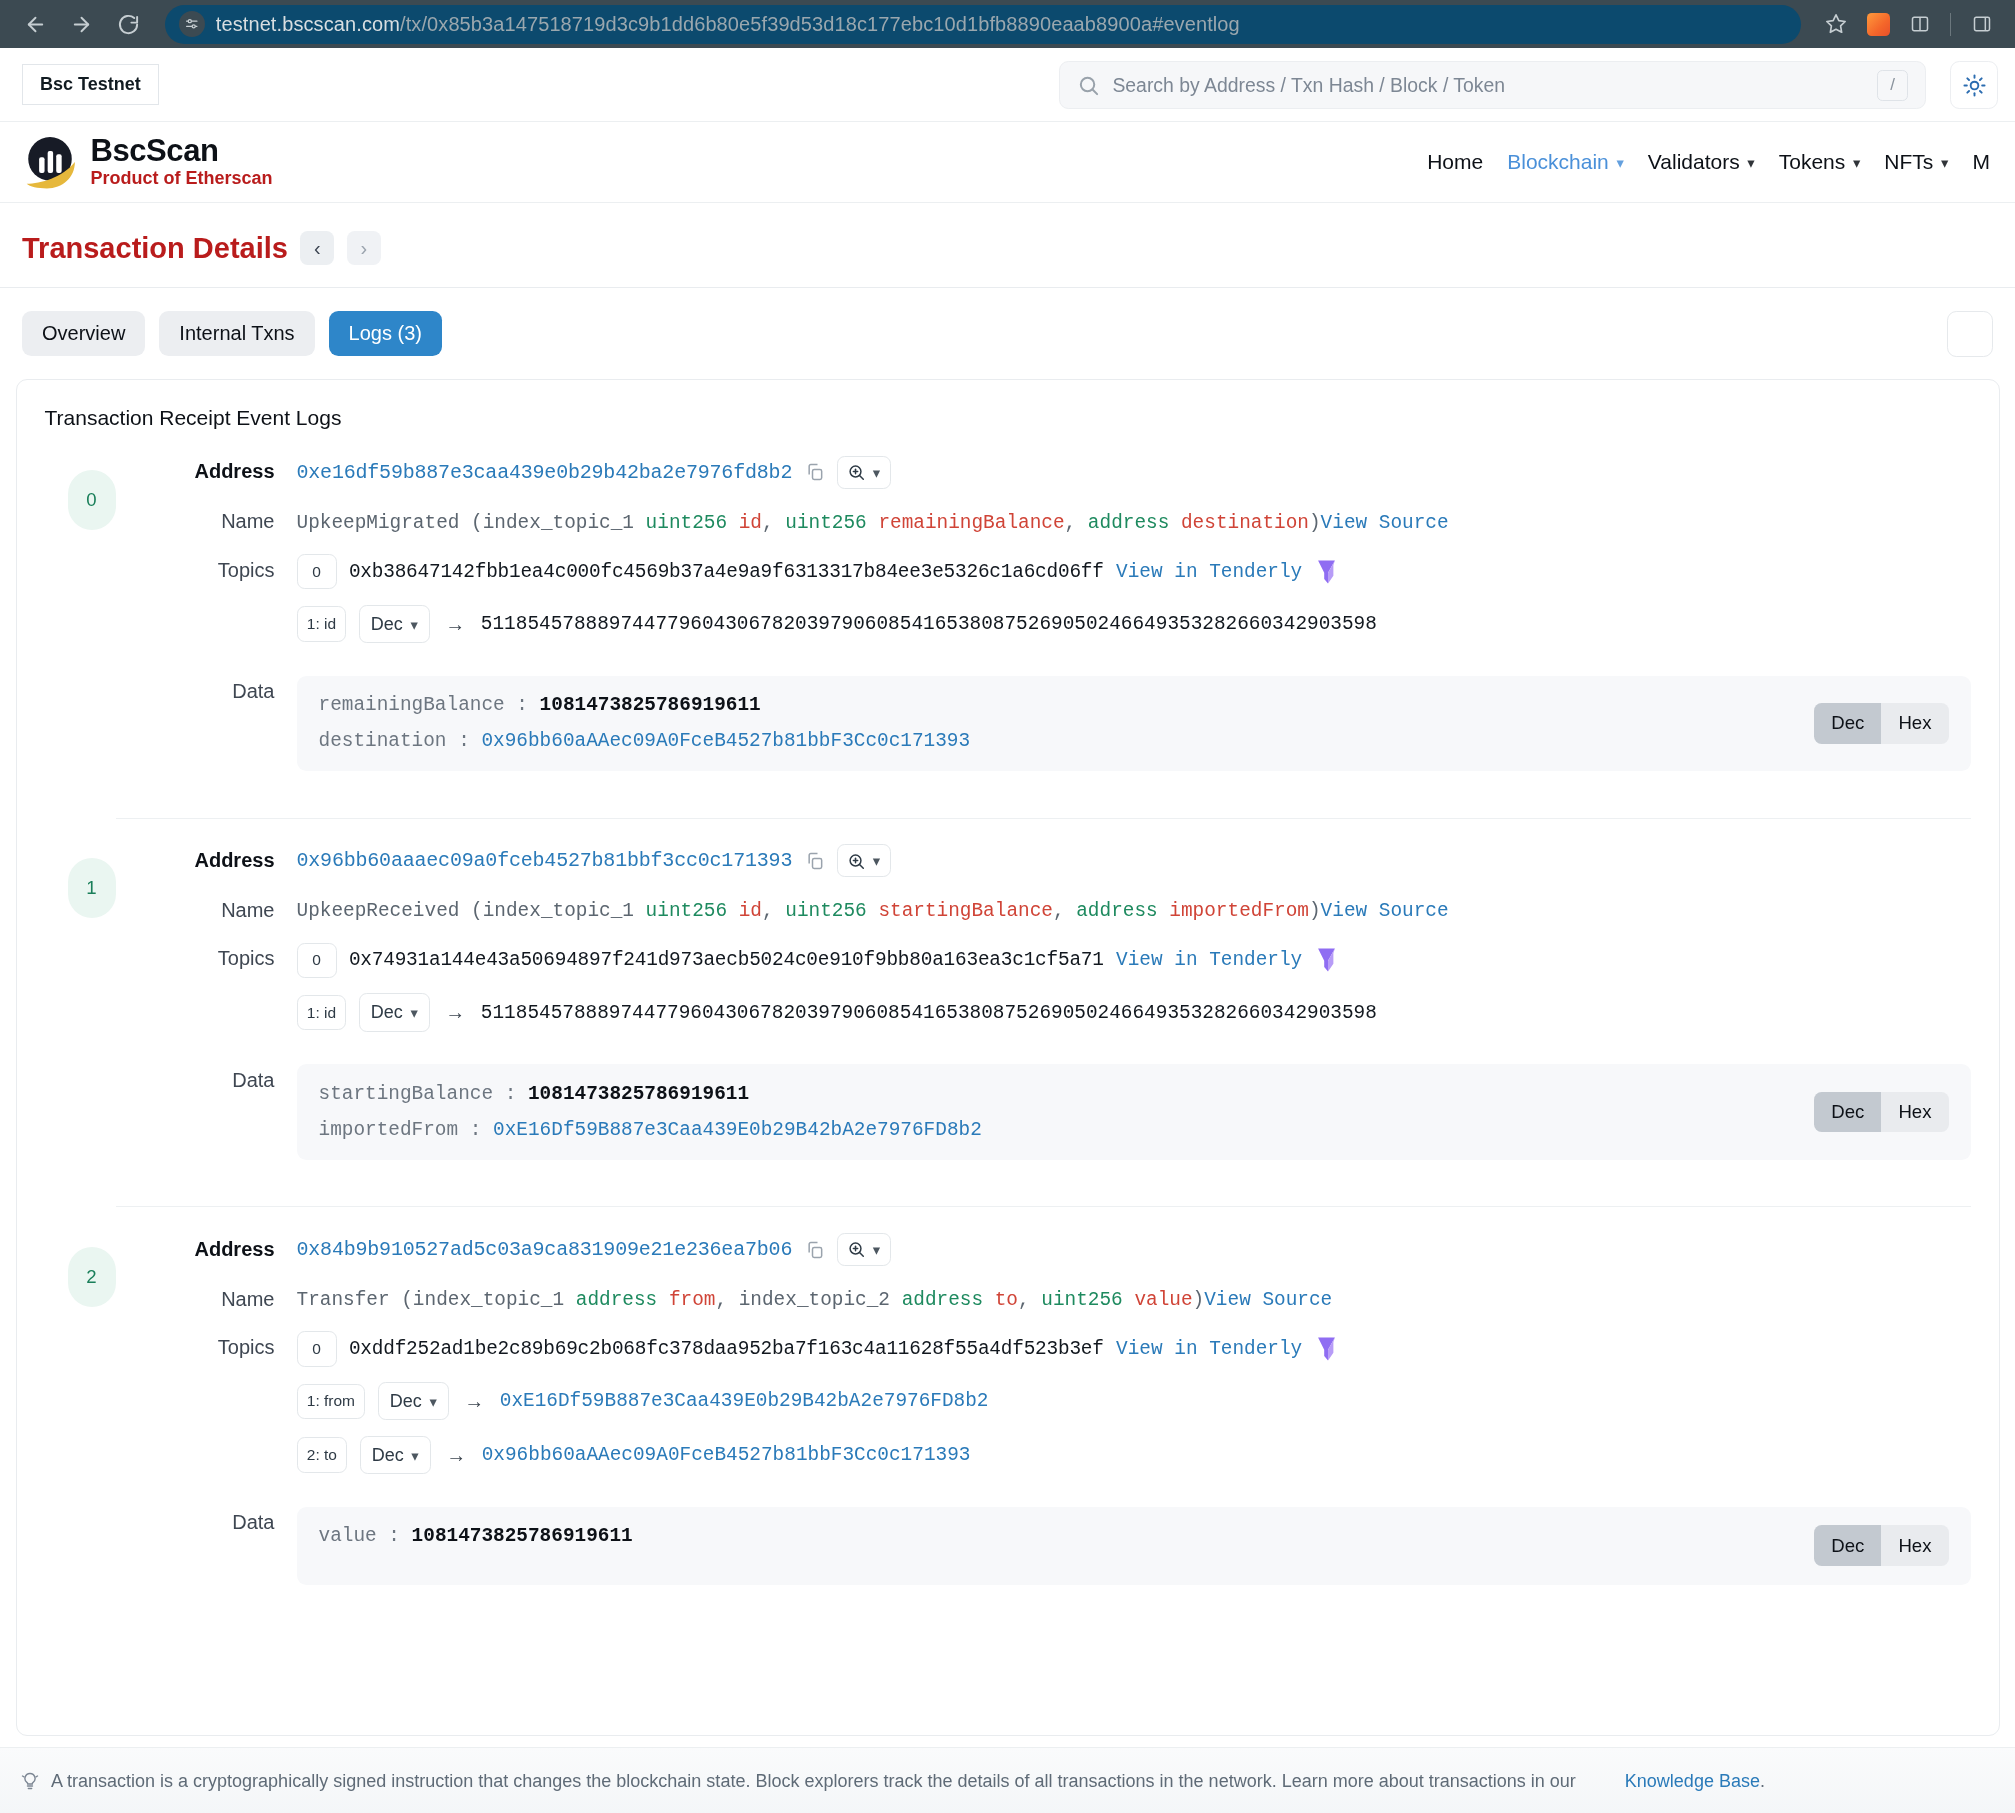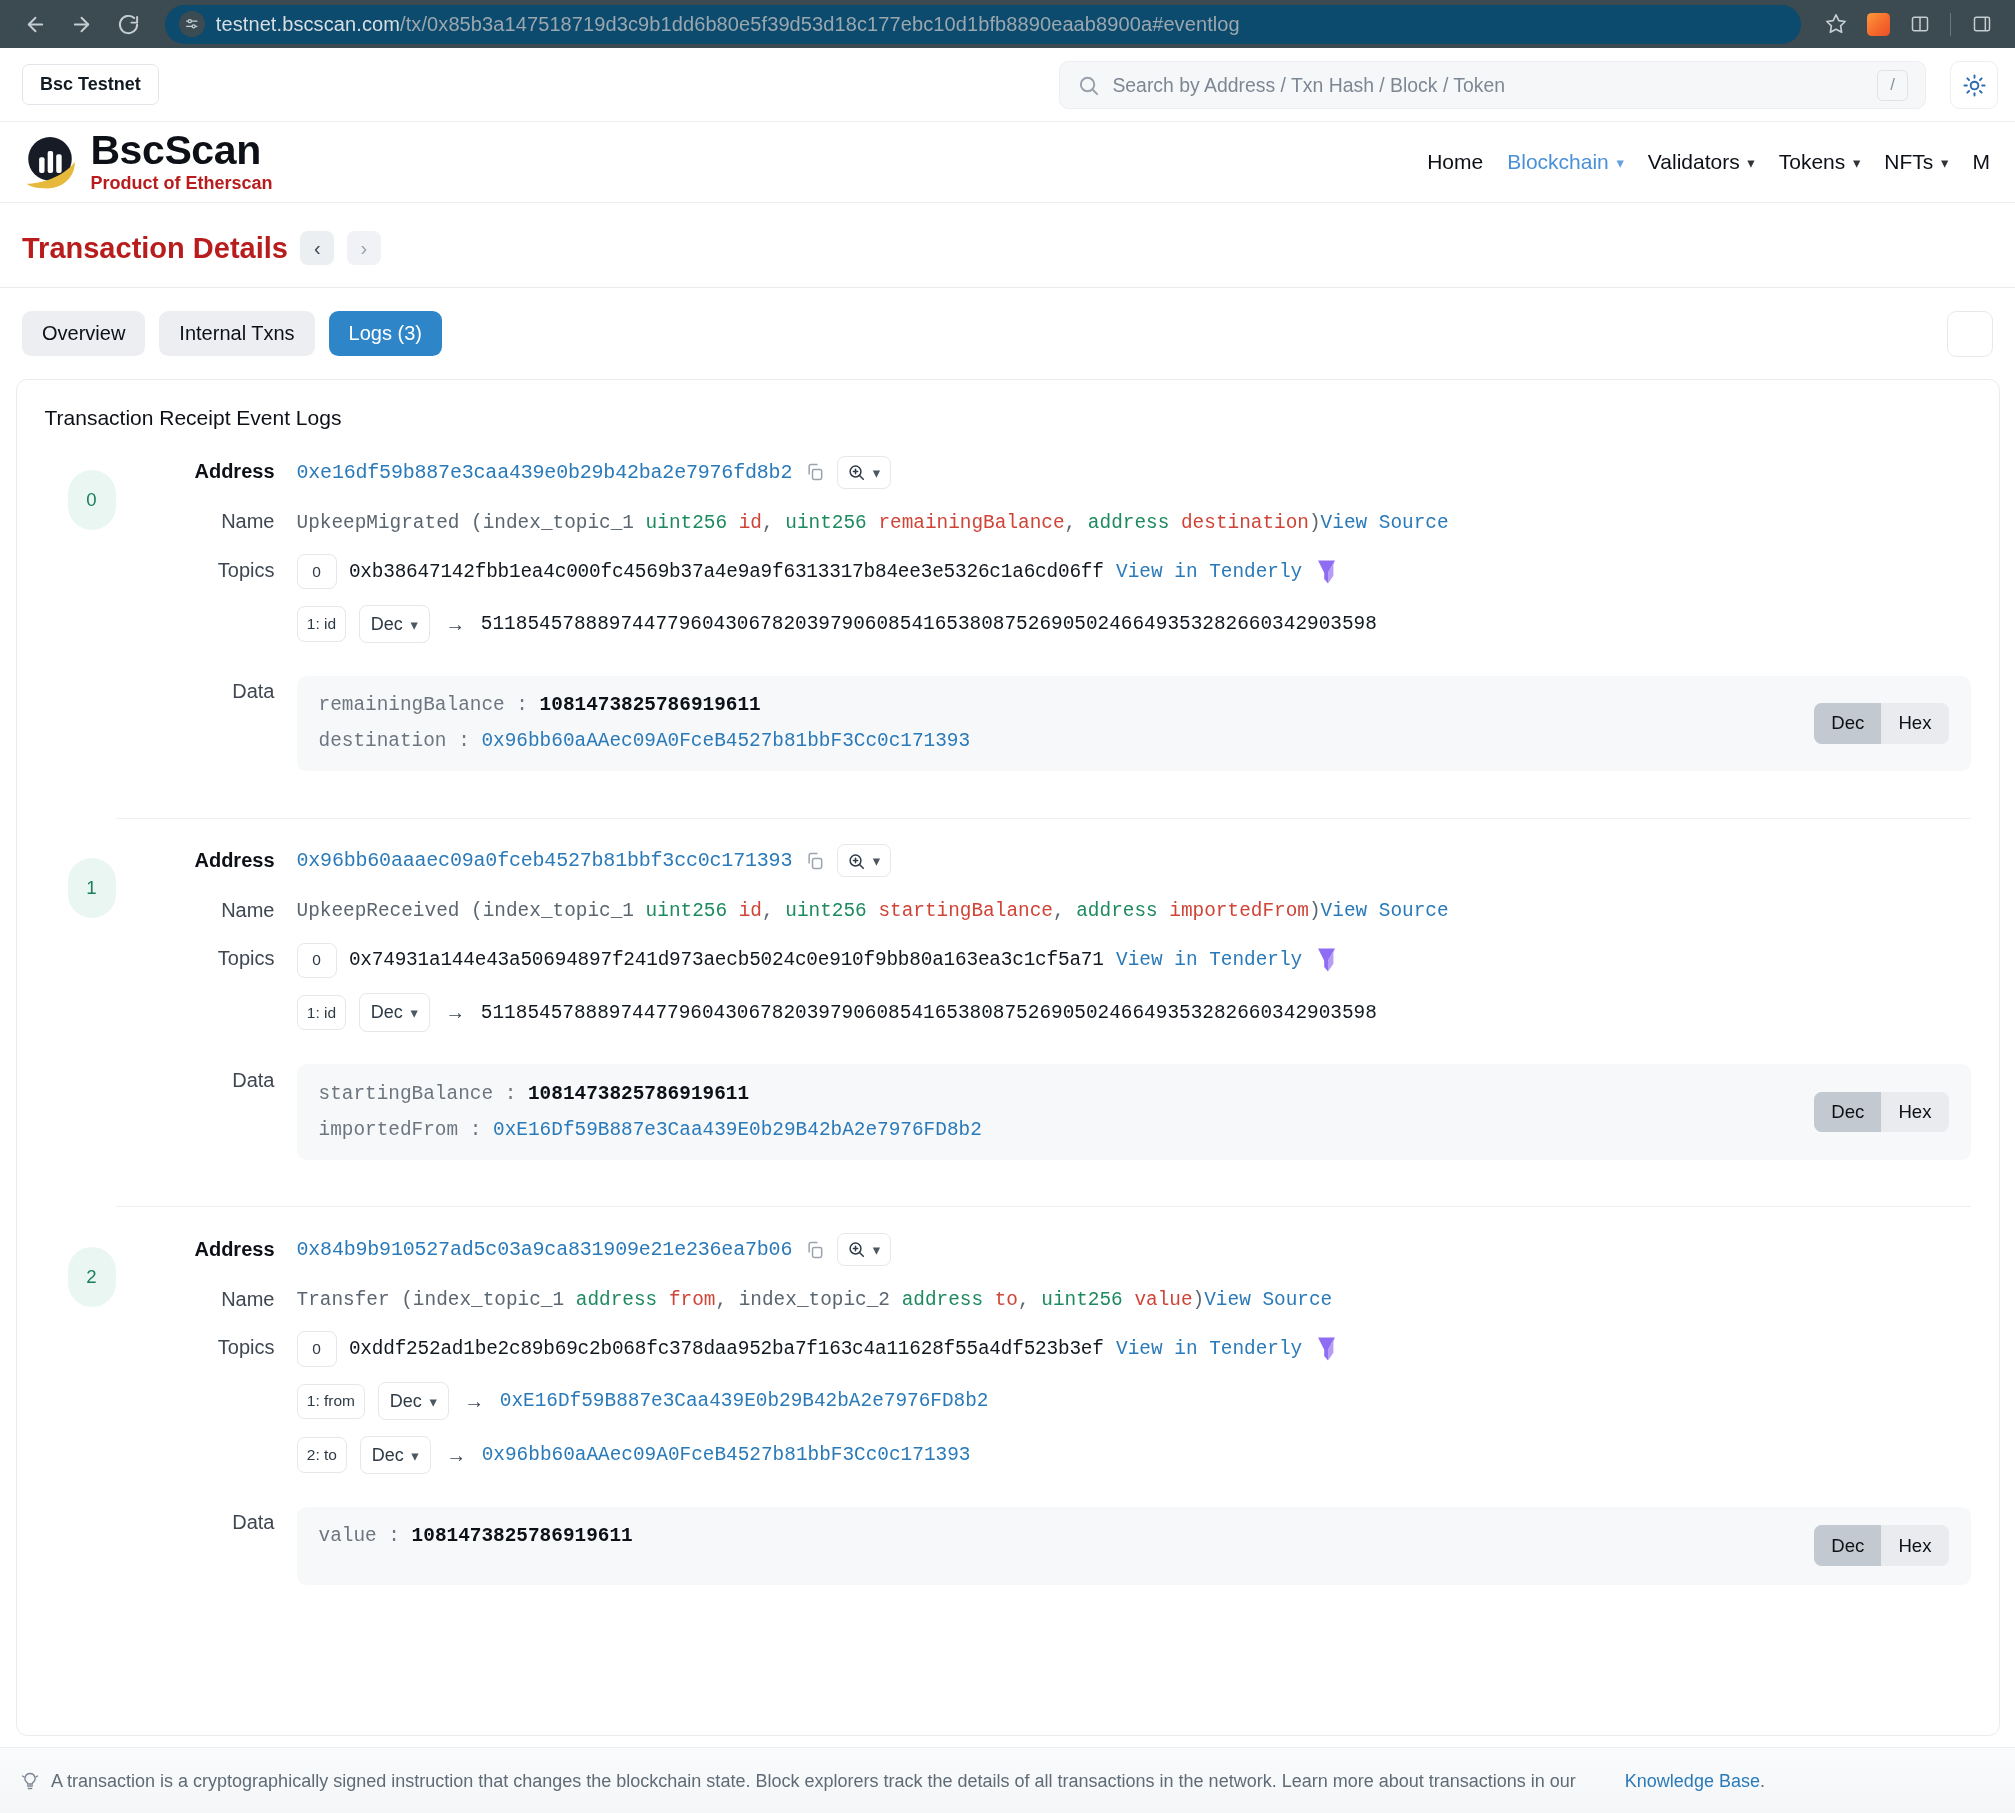--- a/index.html
+++ b/index.html
@@ -72,21 +72,21 @@
     height: 74px;
     background: #fff;
     border-bottom: 0.8px solid #eceff1;
     display: flex;
     align-items: center;
     padding: 0 22px;
     position: relative;
   }
   .pill-btn {
     border: 0.8px solid #e2e6ea;
-    border-radius: 7px;
+    border-radius: 0;
     padding: 9.3px 17px;
     font-size: 18px;
     color: #111b21;
     background: #fff;
     font-weight: 600;
   }
   .search-wrap {
     position: absolute;
     left: 1059px;
     top: 13px;
@@ -124,21 +124,21 @@
     height: 81px;
     background: #fff;
     display: flex;
     align-items: center;
     padding: 0 22px;
     border-bottom: 0.8px solid #eceff1;
   }
   .brand { display: flex; align-items: center; gap: 12.4px; }
   .brand-logo { width: 56px; height: 56px; position: relative; }
   .brand-text .b1 {
-    font-size: 41px; font-weight: 700; color: #0d1117; line-height: 1.02;
+    font-size: 31px; font-weight: 700; color: #0d1117; line-height: 1.02;
     letter-spacing: -0.4px;
   }
   .brand-text .b2 { font-size: 18px; font-weight: 700; color: #b91c1c; margin-top: 1.5px; }
   .site-nav {
     margin-left: auto;
     display: flex;
     align-items: center;
     gap: 24px;
     font-size: 21px;
     color: #0d1117;

